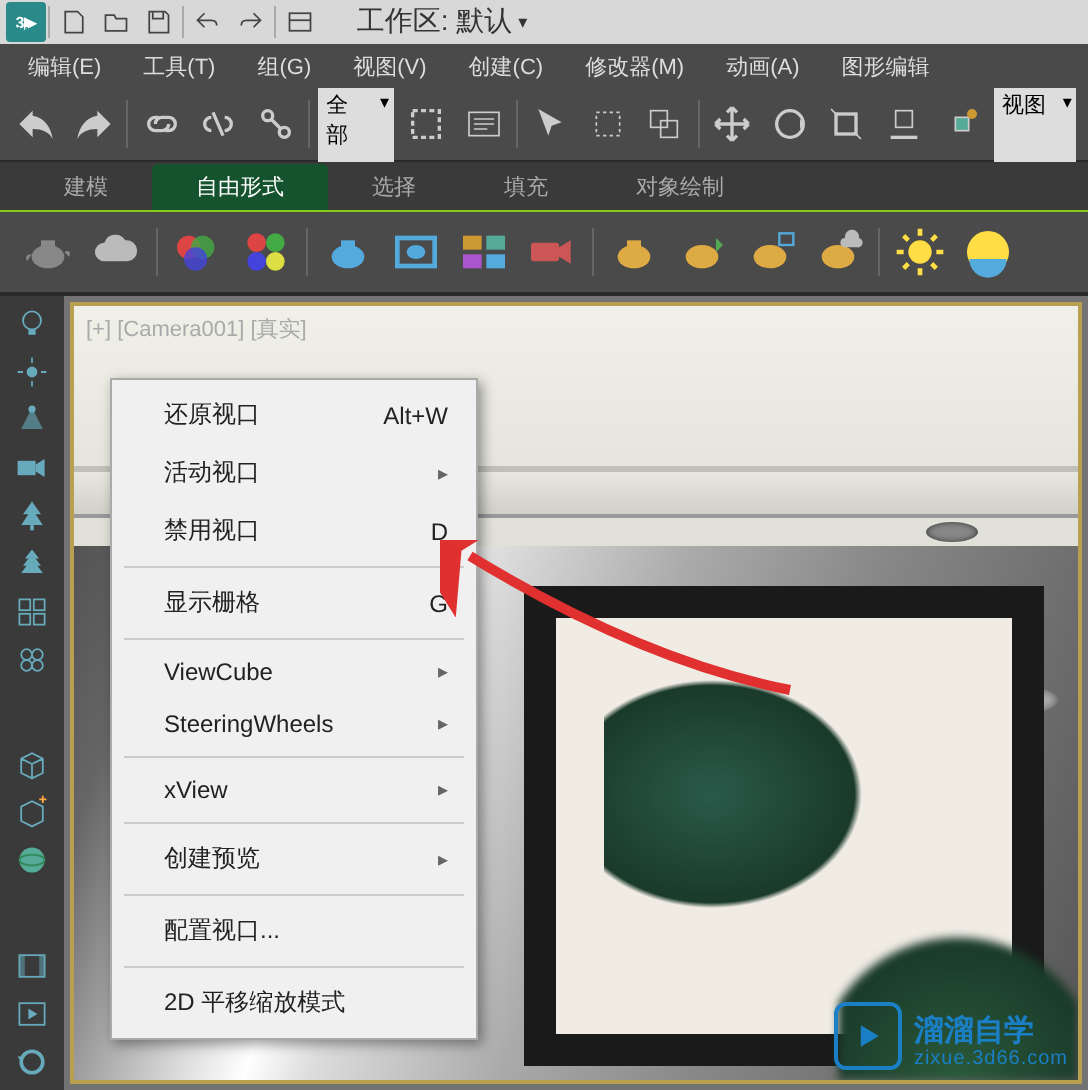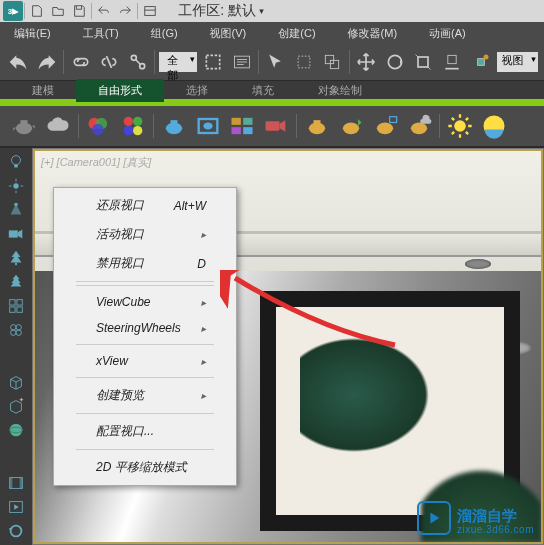--- a/index.html
+++ b/index.html
@@ -7,62 +7,62 @@
   
   
   .titlebar{height:22px;background:#d8d8d8;display:flex;align-items:center;gap:3px;padding:0 3px;}
   .app-icon{width:20px;height:20px;background:#2a8a8a;color:#fff;font-size:8px;font-weight:bold;display:flex;align-items:center;justify-content:center;border-radius:2px;}
   .tb-btn{width:18px;height:18px;display:flex;align-items:center;justify-content:center;color:#333;}
   .tb-btn svg{width:14px;height:14px;}
   .tb-sep{width:1px;height:16px;background:#aaa;}
   .tb-label{font-size:14px;color:#333;margin-left:16px;}
   
   
-  .menubar{height:22px;background:#4a4a4a;display:flex;align-items:center;padding:0 6px;gap:16px;}
+  .menubar{height:22px;background:#4a4a4a;display:flex;align-items:center;padding:0 6px;gap:5px;}
   .menu-item{color:#ddd;font-size:11px;padding:3px 8px;cursor:default;}
   
   
   .toolbar1{height:36px;background:#4a4a4a;display:flex;align-items:center;gap:4px;padding:0 6px;}
   .tool-btn{width:28px;height:28px;display:flex;align-items:center;justify-content:center;color:#ccc;border-radius:2px;}
   .tool-btn svg{width:20px;height:20px;}
-  .dropdown{background:#ddd;height:20px;font-size:11px;padding:1px 14px 1px 4px;position:relative;text-align:center;}
+  .dropdown{background:#ddd;height:37px;font-size:11px;padding:1px 14px 1px 4px;position:relative;}
   .dropdown::after{content:"▾";position:absolute;right:2px;top:2px;font-size:9px;}
   .tb-sep2{width:1px;height:24px;background:#666;}
   
   
-  .tabbar{height:26px;background:#3a3a3a;display:flex;align-items:center;gap:0;padding:0 10px;border-top:1px solid #2a2a2a;border-bottom:7px solid #84cc16;}
+  .tabbar{height:26px;background:#3a3a3a;display:flex;align-items:center;gap:0;padding:0 10px;border-top:1px solid #2a2a2a;border-bottom:1px solid #84cc16;}
   .tab{color:#aaa;font-size:11px;padding:4px 22px;cursor:default;}
   .tab.active{background:#14532d;color:#fff;border-radius:3px 3px 0 0;}
   
   
   .toolbar2{height:42px;background:#4a4a4a;display:flex;align-items:center;gap:6px;padding:0 10px;border-bottom:2px solid #2a2a2a;}
   .ic{width:28px;height:28px;display:flex;align-items:center;justify-content:center;}
   
   
   .main{position:absolute;top:148px;left:0;right:0;bottom:0;display:flex;}
   .side-tools{width:32px;background:#3a3a3a;display:flex;flex-direction:column;gap:4px;padding:4px 2px;}
   .side-btn{width:28px;height:24px;display:flex;align-items:center;justify-content:center;color:#6ab;}
   .side-btn svg{width:18px;height:18px;}
   
-  .viewport-wrap{flex:1;position:relative;border:1px solid #737373;background:#0f172a;font-style:italic;}
+  .viewport-wrap{flex:1;position:relative;border:3px solid #737373;background:#0f172a;}
   .vp-outer{position:absolute;inset:0;border:2px solid #b8a050;}
   .vp-label{position:absolute;top:4px;left:6px;color:#aaa;font-size:11px;z-index:2;}
   
   .render-img{position:absolute;inset:0;background:linear-gradient(110deg,#444 0%,#666 15%,#ddd 30%,#fff 35%,#ddd 40%,#aaa 55%,#888 70%,#555 100%);overflow:hidden;}
   .ceiling{position:absolute;top:0;left:0;right:0;height:120px;background:linear-gradient(180deg,#f0f0e8,#e0e0d8);}
   .ceil-line{position:absolute;top:80px;left:0;right:0;height:26px;background:linear-gradient(180deg,#e8e8e0,#d0d0c8);border-top:3px solid #c0c0b8;border-bottom:2px solid #999;}
   .light1{position:absolute;top:108px;right:50px;width:26px;height:10px;background:#888;border-radius:50%;box-shadow:inset 0 0 3px #333;}
   .light2{position:absolute;top:190px;right:10px;width:40px;height:14px;background:#aaa;border-radius:50%;box-shadow:inset 0 0 4px #555;}
   .frame{position:absolute;top:140px;left:225px;width:260px;height:240px;background:#1a1a1a;border:12px solid #1a1a1a;}
   .frame-mat{position:absolute;inset:4px;background:#f0ece4;padding:10px;}
   .painting{position:absolute;inset:24px;background:radial-gradient(ellipse at 30% 40%,#2a5a4a,#1a3a2a 40%,#f0ece4 42%),radial-gradient(ellipse at 70% 60%,#3a6a5a,#1a4a3a 35%,transparent 37%);}
   .plant{position:absolute;bottom:0;right:0;width:120px;height:100px;background:radial-gradient(circle at 50% 100%,#2a5a3a,#1a3a2a 60%,transparent 62%);filter:blur(2px);}
   
   
-  .ctx-menu{position:absolute;top:36px;left:18px;width:184px;background:#f0f0f0;border:1px solid #aaa;box-shadow:2px 2px 6px rgba(0,0,0,0.4);z-index:10;padding:3px 16px;}
+  .ctx-menu{position:absolute;top:36px;left:18px;width:184px;background:#f0f0f0;border:1px solid #aaa;box-shadow:2px 2px 6px rgba(0,0,0,0.4);z-index:10;padding:3px 0;}
   .ctx-item{display:flex;align-items:center;justify-content:space-between;padding:6px 14px 6px 26px;font-size:12px;color:#222;cursor:default;}
   .ctx-sep{height:1px;background:#ccc;margin:3px 6px;}
   .ctx-arrow{color:#666;font-size:10px;}
   
   
   .red-arrow{position:absolute;top:270px;left:220px;width:180px;height:80px;z-index:20;pointer-events:none;}
   
   
   .watermark{position:absolute;bottom:10px;right:10px;display:flex;align-items:flex-end;gap:6px;z-index:30;}
   .wm-icon{width:34px;height:34px;border:2px solid #1a7fc4;border-radius:6px;display:flex;align-items:center;justify-content:center;}
@@ -118,20 +118,21 @@
 </div>
 
 <div class="menubar">
   <div class="menu-item">编辑(E)</div>
   <div class="menu-item">工具(T)</div>
   <div class="menu-item">组(G)</div>
   <div class="menu-item">视图(V)</div>
   <div class="menu-item">创建(C)</div>
   <div class="menu-item">修改器(M)</div>
   <div class="menu-item">动画(A)</div>
+  <div class="menu-item">图形编辑</div>
 </div>
 
 <div class="toolbar1">
   <div class="tool-btn">
       <svg viewBox="0 0 24 24">
         <path fill="#ccc" d="M10 4L2 12l8 8v-5c6 0 10 2 12 6-1-7-5-13-12-14V4z"></path>
       </svg>
     </div>
   <div class="tool-btn">
       <svg viewBox="0 0 24 24">
@@ -443,20 +444,24 @@
           </div>
         <div class="ctx-item">
             <span>活动视口</span>
             <span class="ctx-arrow">▸</span>
           </div>
         <div class="ctx-item">
             <span>禁用视口</span>
             <span>D</span>
           </div>
         <div class="ctx-sep"></div>
+        <div class="ctx-item">
+            <span>显示栅格</span>
+            <span>G</span>
+          </div>
         <div class="ctx-sep"></div>
         <div class="ctx-item">
             <span>ViewCube</span>
             <span class="ctx-arrow">▸</span>
           </div>
         <div class="ctx-item">
             <span>SteeringWheels</span>
             <span class="ctx-arrow">▸</span>
           </div>
         <div class="ctx-sep"></div>

